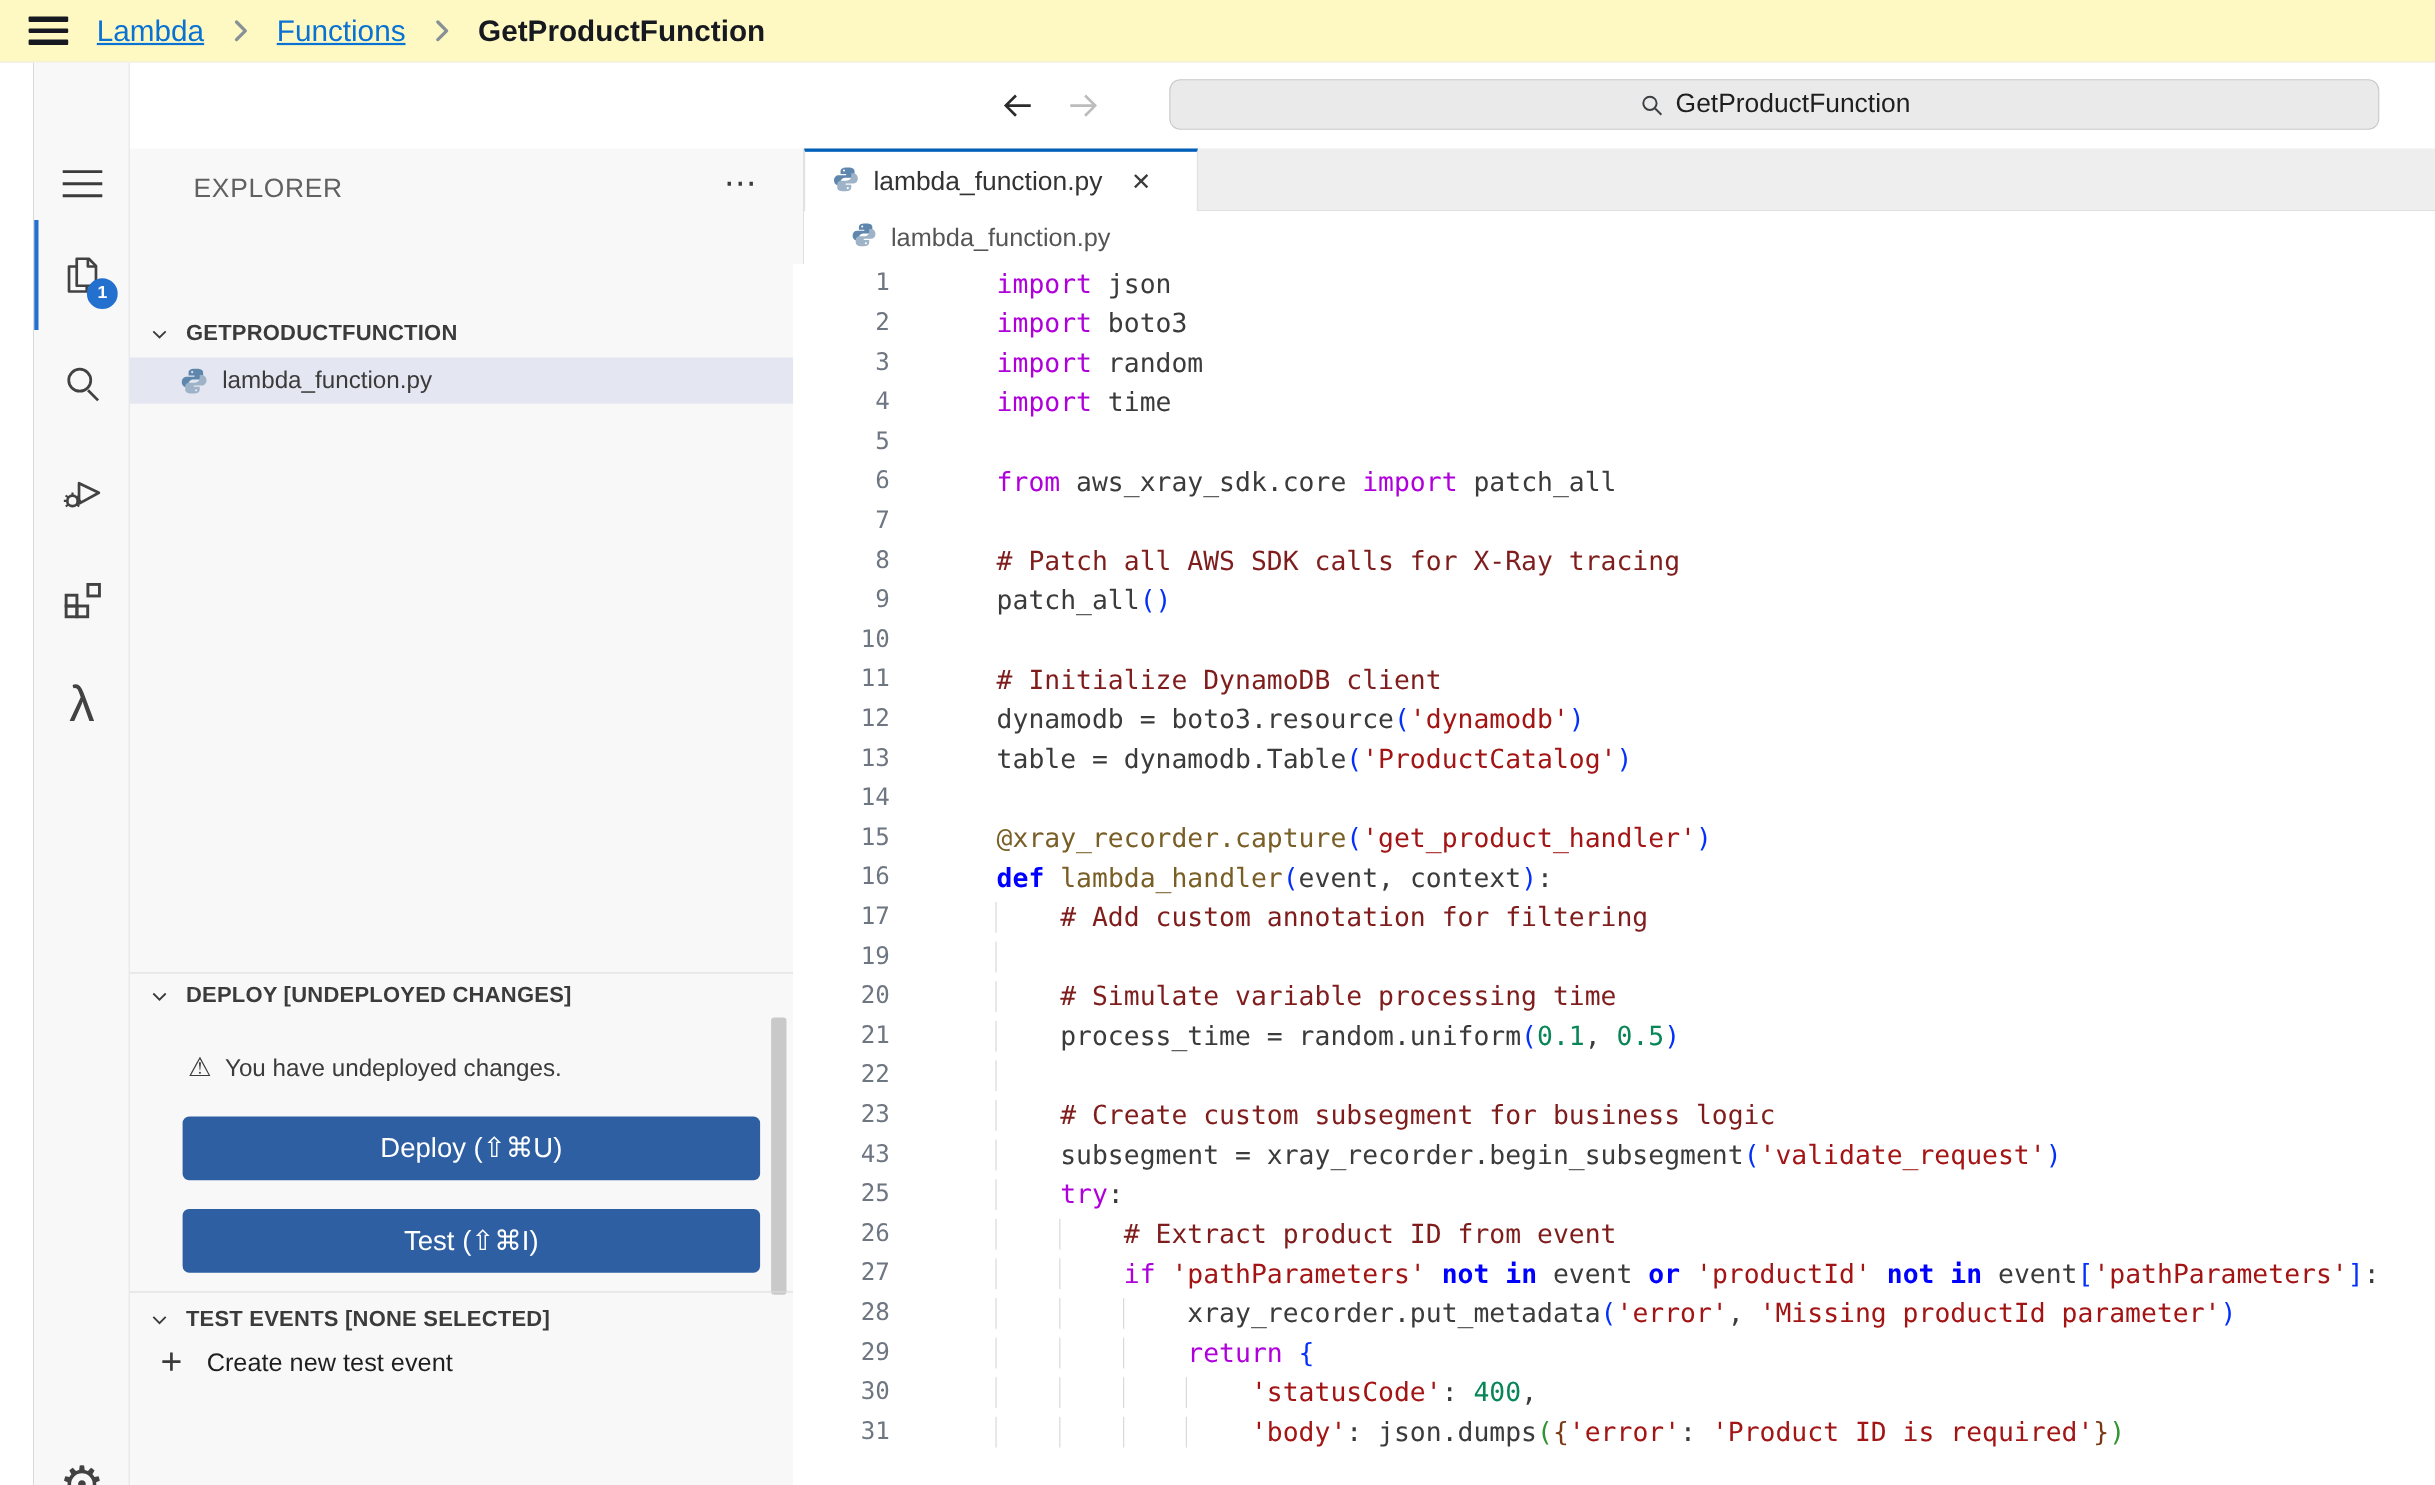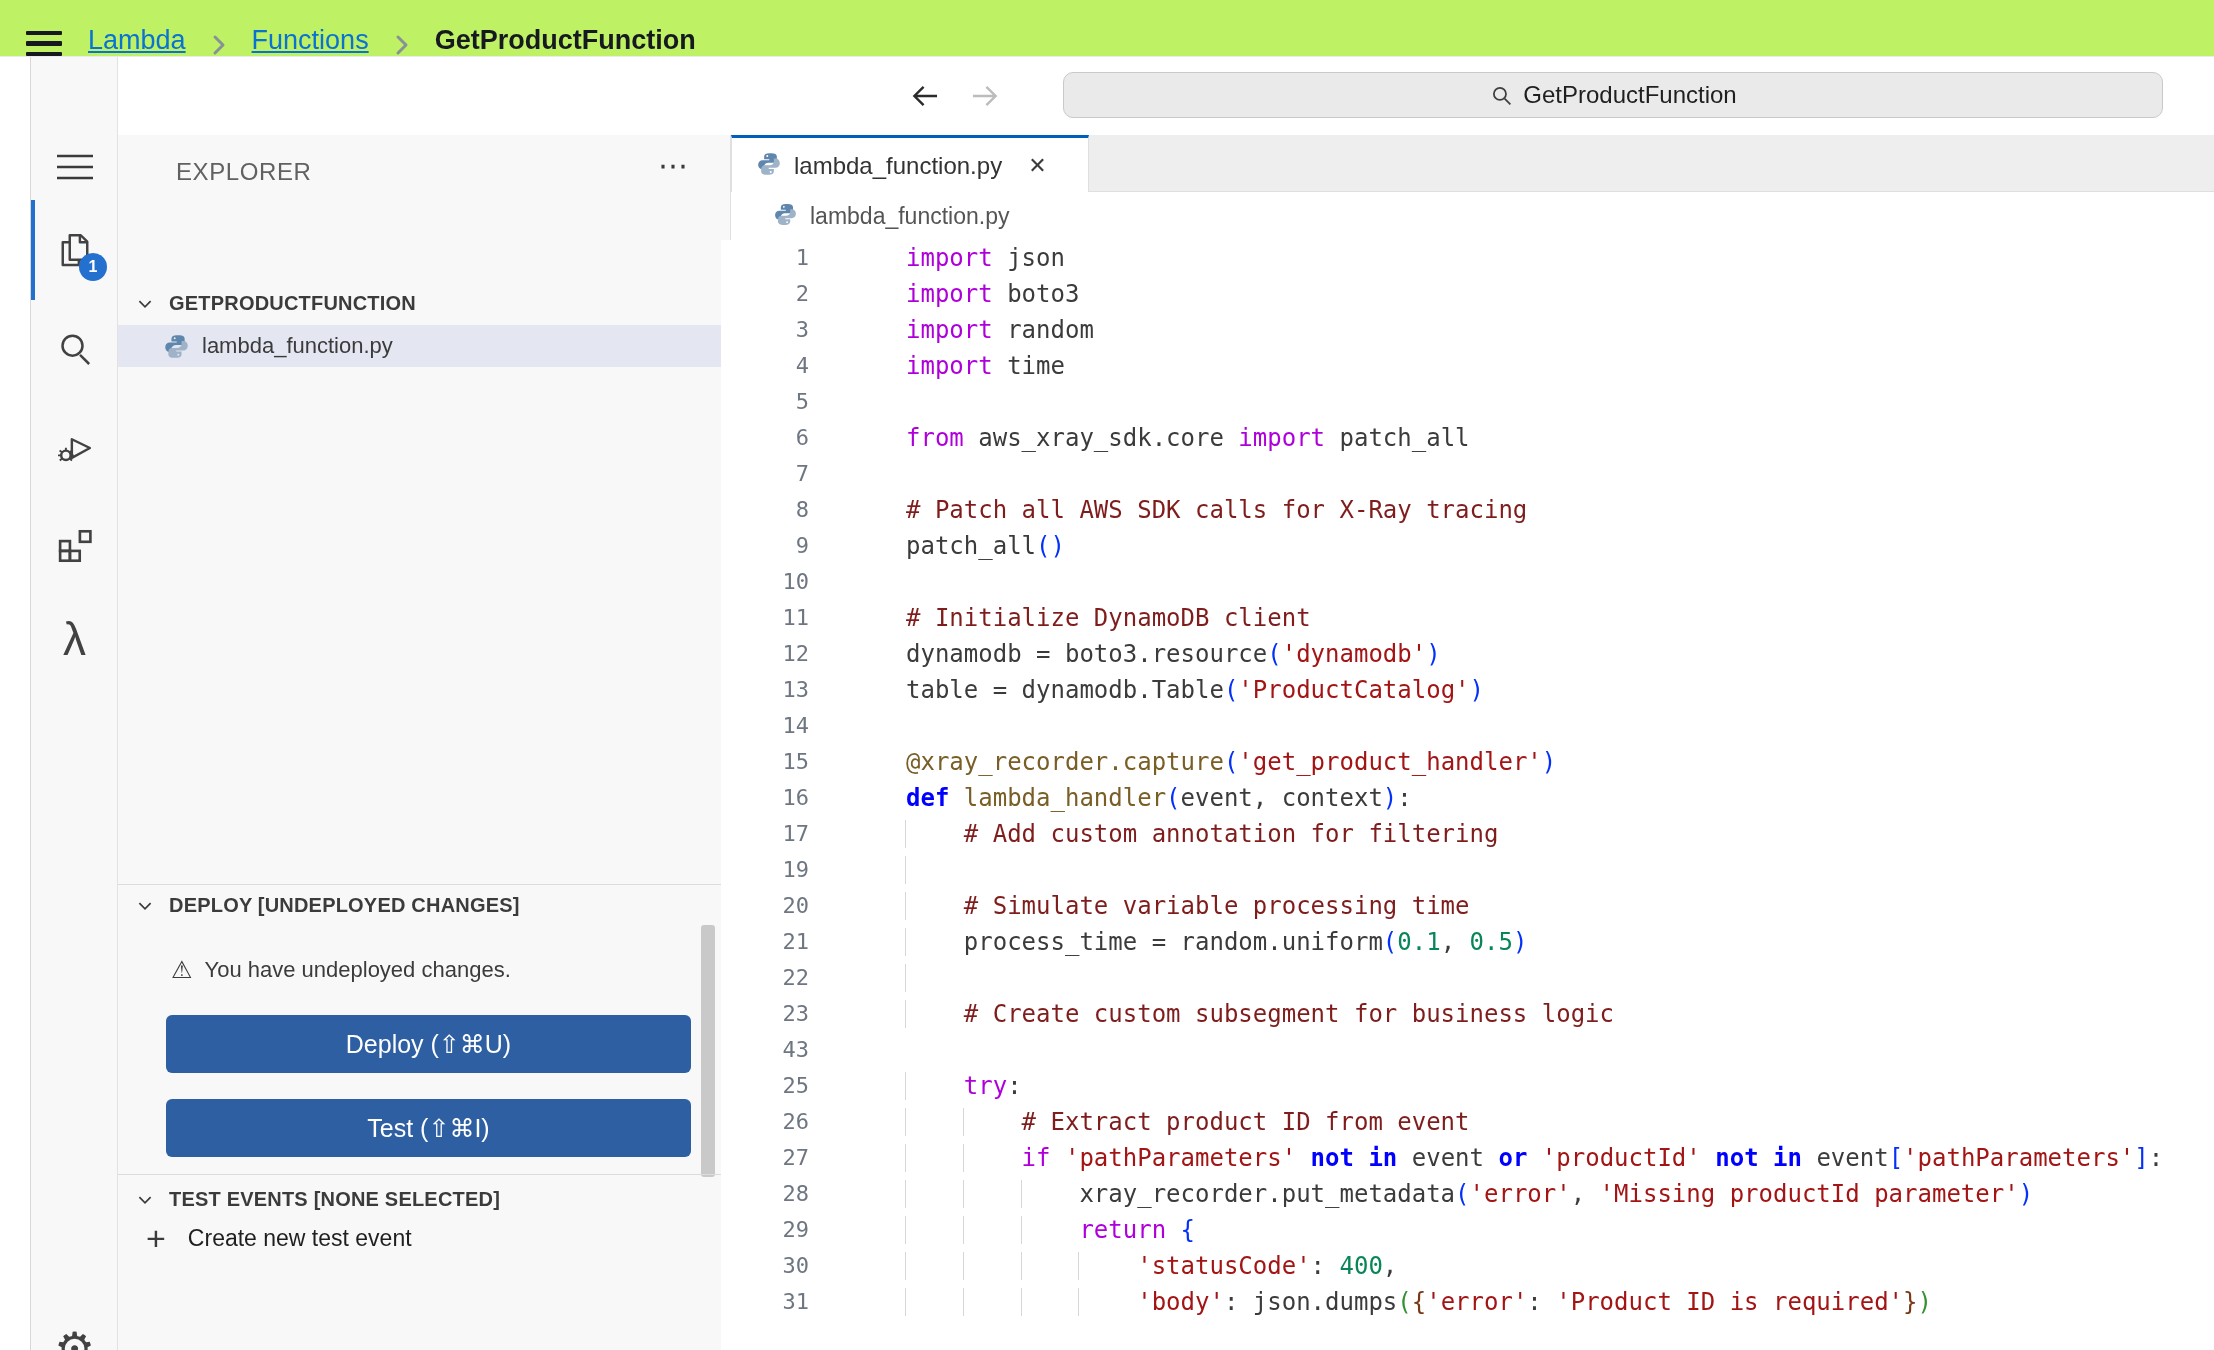--- a/index.html
+++ b/index.html
@@ -1,21 +1,21 @@
 <!DOCTYPE html>
 <html><head>
 <meta charset="utf-8">
 <style>
   * { margin:0; padding:0; box-sizing:border-box; }
   html,body { width:2214px; height:1350px; }
   body { font-family:"Liberation Sans", sans-serif; background:#fff; position:relative; overflow:hidden; color:#16191f; }
 
   
-  #topbar { position:absolute; left:0; top:0; width:2214px; height:57px; background:#bef264; border-bottom:1px solid #e9ebed;
-            display:flex; align-items:flex-end; gap:26px; padding-left:26px; }
+  #topbar { position:absolute; left:0; top:0; width:2214px; height:57px; background:#fef9c3; border-bottom:1px solid #e9ebed;
+            display:flex; align-items:center; gap:26px; padding-left:26px; }
   .hamburger { display:flex; flex-direction:column; gap:6px; cursor:pointer; }
   .hamburger span { display:block; width:36px; height:4.5px; background:#16191f; border-radius:1px; }
   .crumb-link { color:#0972d3; text-decoration:underline; font-size:27px; cursor:pointer; }
   .crumb-current { color:#16191f; font-size:27px; font-weight:700; }
 
   
   #shell { position:absolute; left:30px; top:57px; width:2184px; height:1293px; background:#fff;
            border-left:1px solid #d8d8d8; overflow:hidden; }
 
   
@@ -261,21 +261,21 @@
       <div class="code-line"><span class="gutter">13</span><span class="content"><span class="tk-txt">table = dynamodb.Table</span><span class="tk-br1">(</span><span class="tk-str">'ProductCatalog'</span><span class="tk-br1">)</span></span></div>
       <div class="code-line"><span class="gutter">14</span><span class="content"></span></div>
       <div class="code-line"><span class="gutter">15</span><span class="content"><span class="tk-fn">@xray_recorder.capture</span><span class="tk-br1">(</span><span class="tk-str">'get_product_handler'</span><span class="tk-br1">)</span></span></div>
       <div class="code-line"><span class="gutter">16</span><span class="content"><span class="tk-kwb">def</span><span class="tk-txt"> </span><span class="tk-fn">lambda_handler</span><span class="tk-br1">(</span><span class="tk-txt">event, context</span><span class="tk-br1">)</span><span class="tk-txt">:</span></span></div>
       <div class="code-line"><span class="gutter">17</span><span class="content"><span class="ig">    </span><span class="tk-com"># Add custom annotation for filtering</span></span></div>
       <div class="code-line"><span class="gutter">19</span><span class="content"><span class="ig">    </span></span></div>
       <div class="code-line"><span class="gutter">20</span><span class="content"><span class="ig">    </span><span class="tk-com"># Simulate variable processing time</span></span></div>
       <div class="code-line"><span class="gutter">21</span><span class="content"><span class="ig">    </span><span class="tk-txt">process_time = random.uniform</span><span class="tk-br1">(</span><span class="tk-num">0.1</span><span class="tk-txt">, </span><span class="tk-num">0.5</span><span class="tk-br1">)</span></span></div>
       <div class="code-line"><span class="gutter">22</span><span class="content"><span class="ig">    </span></span></div>
       <div class="code-line"><span class="gutter">23</span><span class="content"><span class="ig">    </span><span class="tk-com"># Create custom subsegment for business logic</span></span></div>
-      <div class="code-line"><span class="gutter">43</span></div>
+      <div class="code-line"><span class="gutter">43</span><span class="content"><span class="ig">    </span><span class="tk-txt">subsegment = xray_recorder.begin_subsegment</span><span class="tk-br1">(</span><span class="tk-str">'validate_request'</span><span class="tk-br1">)</span></span></div>
       <div class="code-line"><span class="gutter">25</span><span class="content"><span class="ig">    </span><span class="tk-kw">try</span><span class="tk-txt">:</span></span></div>
       <div class="code-line"><span class="gutter">26</span><span class="content"><span class="ig">    </span><span class="ig">    </span><span class="tk-com"># Extract product ID from event</span></span></div>
       <div class="code-line"><span class="gutter">27</span><span class="content"><span class="ig">    </span><span class="ig">    </span><span class="tk-kw">if</span><span class="tk-txt"> </span><span class="tk-str">'pathParameters'</span><span class="tk-txt"> </span><span class="tk-kwb">not</span><span class="tk-txt"> </span><span class="tk-kwb">in</span><span class="tk-txt"> event </span><span class="tk-kwb">or</span><span class="tk-txt"> </span><span class="tk-str">'productId'</span><span class="tk-txt"> </span><span class="tk-kwb">not</span><span class="tk-txt"> </span><span class="tk-kwb">in</span><span class="tk-txt"> event</span><span class="tk-br1">[</span><span class="tk-str">'pathParameters'</span><span class="tk-br1">]</span><span class="tk-txt">:</span></span></div>
       <div class="code-line"><span class="gutter">28</span><span class="content"><span class="ig">    </span><span class="ig">    </span><span class="ig">    </span><span class="tk-txt">xray_recorder.put_metadata</span><span class="tk-br1">(</span><span class="tk-str">'error'</span><span class="tk-txt">, </span><span class="tk-str">'Missing productId parameter'</span><span class="tk-br1">)</span></span></div>
       <div class="code-line"><span class="gutter">29</span><span class="content"><span class="ig">    </span><span class="ig">    </span><span class="ig">    </span><span class="tk-kw">return</span><span class="tk-txt"> </span><span class="tk-br1">{</span></span></div>
       <div class="code-line"><span class="gutter">30</span><span class="content"><span class="ig">    </span><span class="ig">    </span><span class="ig">    </span><span class="ig">    </span><span class="tk-str">'statusCode'</span><span class="tk-txt">: </span><span class="tk-num">400</span><span class="tk-txt">,</span></span></div>
       <div class="code-line"><span class="gutter">31</span><span class="content"><span class="ig">    </span><span class="ig">    </span><span class="ig">    </span><span class="ig">    </span><span class="tk-str">'body'</span><span class="tk-txt">: json.dumps</span><span class="tk-br2">(</span><span class="tk-br3">{</span><span class="tk-str">'error'</span><span class="tk-txt">: </span><span class="tk-str">'Product ID is required'</span><span class="tk-br3">}</span><span class="tk-br2">)</span></span></div>
     </div>
 </div>
 

